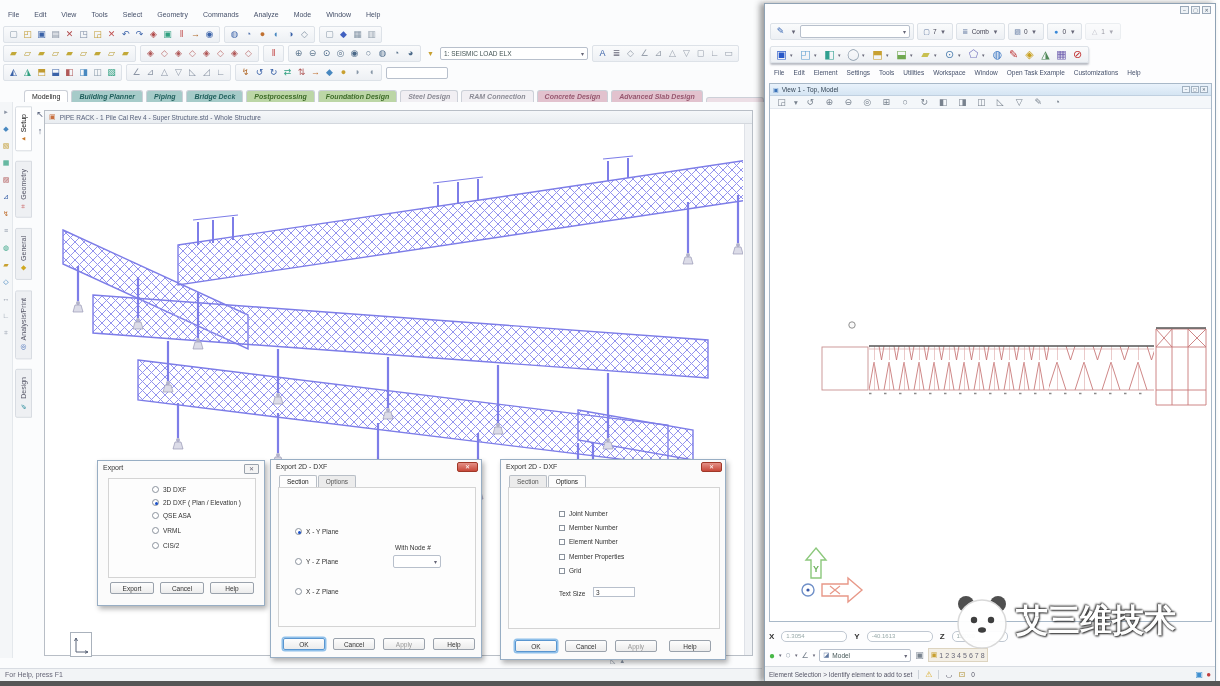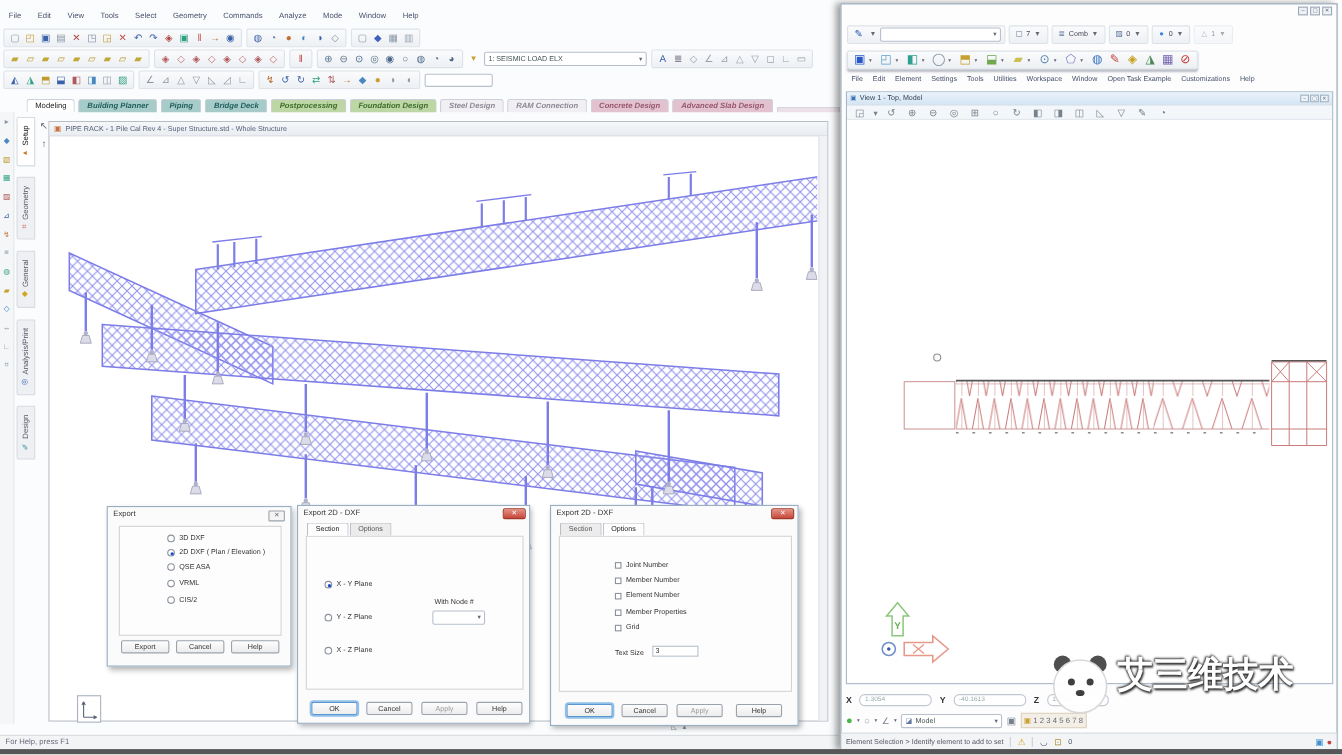--- a/index.html
+++ b/index.html
@@ -70,21 +70,21 @@
   .m-viewtb{height:13px;background:#f4f7fa;border-bottom:1px solid #e2e7ee;display:flex;gap:6px;padding:0 5px;font-size:7.5px;color:#78828e;align-items:center;}
   .m-coords{position:absolute;left:4px;top:624px;height:16px;display:flex;gap:7px;align-items:center;font-size:8px;font-weight:bold;color:#333;}
   .cfield{width:66px;height:11px;border:1px solid #c0c8d2;border-radius:5px;background:#fff;font-size:6px;color:#9aa;padding:0 4px;font-weight:normal;}
   .m-snap{position:absolute;left:4px;top:643px;height:16px;display:flex;gap:4px;align-items:center;font-size:8px;color:#667;}
   .m-snap .grp{display:flex;gap:2px;align-items:center;background:#f3efe6;border:1px solid #ddd4c0;padding:0 2px;height:14px;font-size:7px;}
   .m-status{position:absolute;left:0;top:662px;width:450px;height:15px;background:#f2f4f6;border-top:1px solid #d8dce2;display:flex;align-items:center;font-size:6.5px;color:#556;padding:0 4px;gap:6px;}
   .m-status .sep{width:1px;height:9px;background:#ccd2d8;}
   .m-status .right{margin-left:auto;display:flex;gap:3px;font-size:8px;}
 
   
-  .watermark{position:absolute;left:950px;top:592px;display:flex;align-items:flex-start;gap:2px;z-index:40;pointer-events:none;opacity:.96;}
+  .watermark{position:absolute;left:950px;top:592px;display:flex;align-items:center;gap:2px;z-index:40;pointer-events:none;opacity:.96;}
   .wm-text{font-size:32px;font-weight:bold;color:#fff;text-shadow:0 0 2px #333,1px 1px 2px #222,-1px -1px 2px #444;white-space:nowrap;}
   .bottomband{position:absolute;left:0;top:681px;width:1220px;height:5px;background:#565656;}
 </style>
 </head>
 <body>
 
 <div class="page">
 
   <section class="staad">
 

